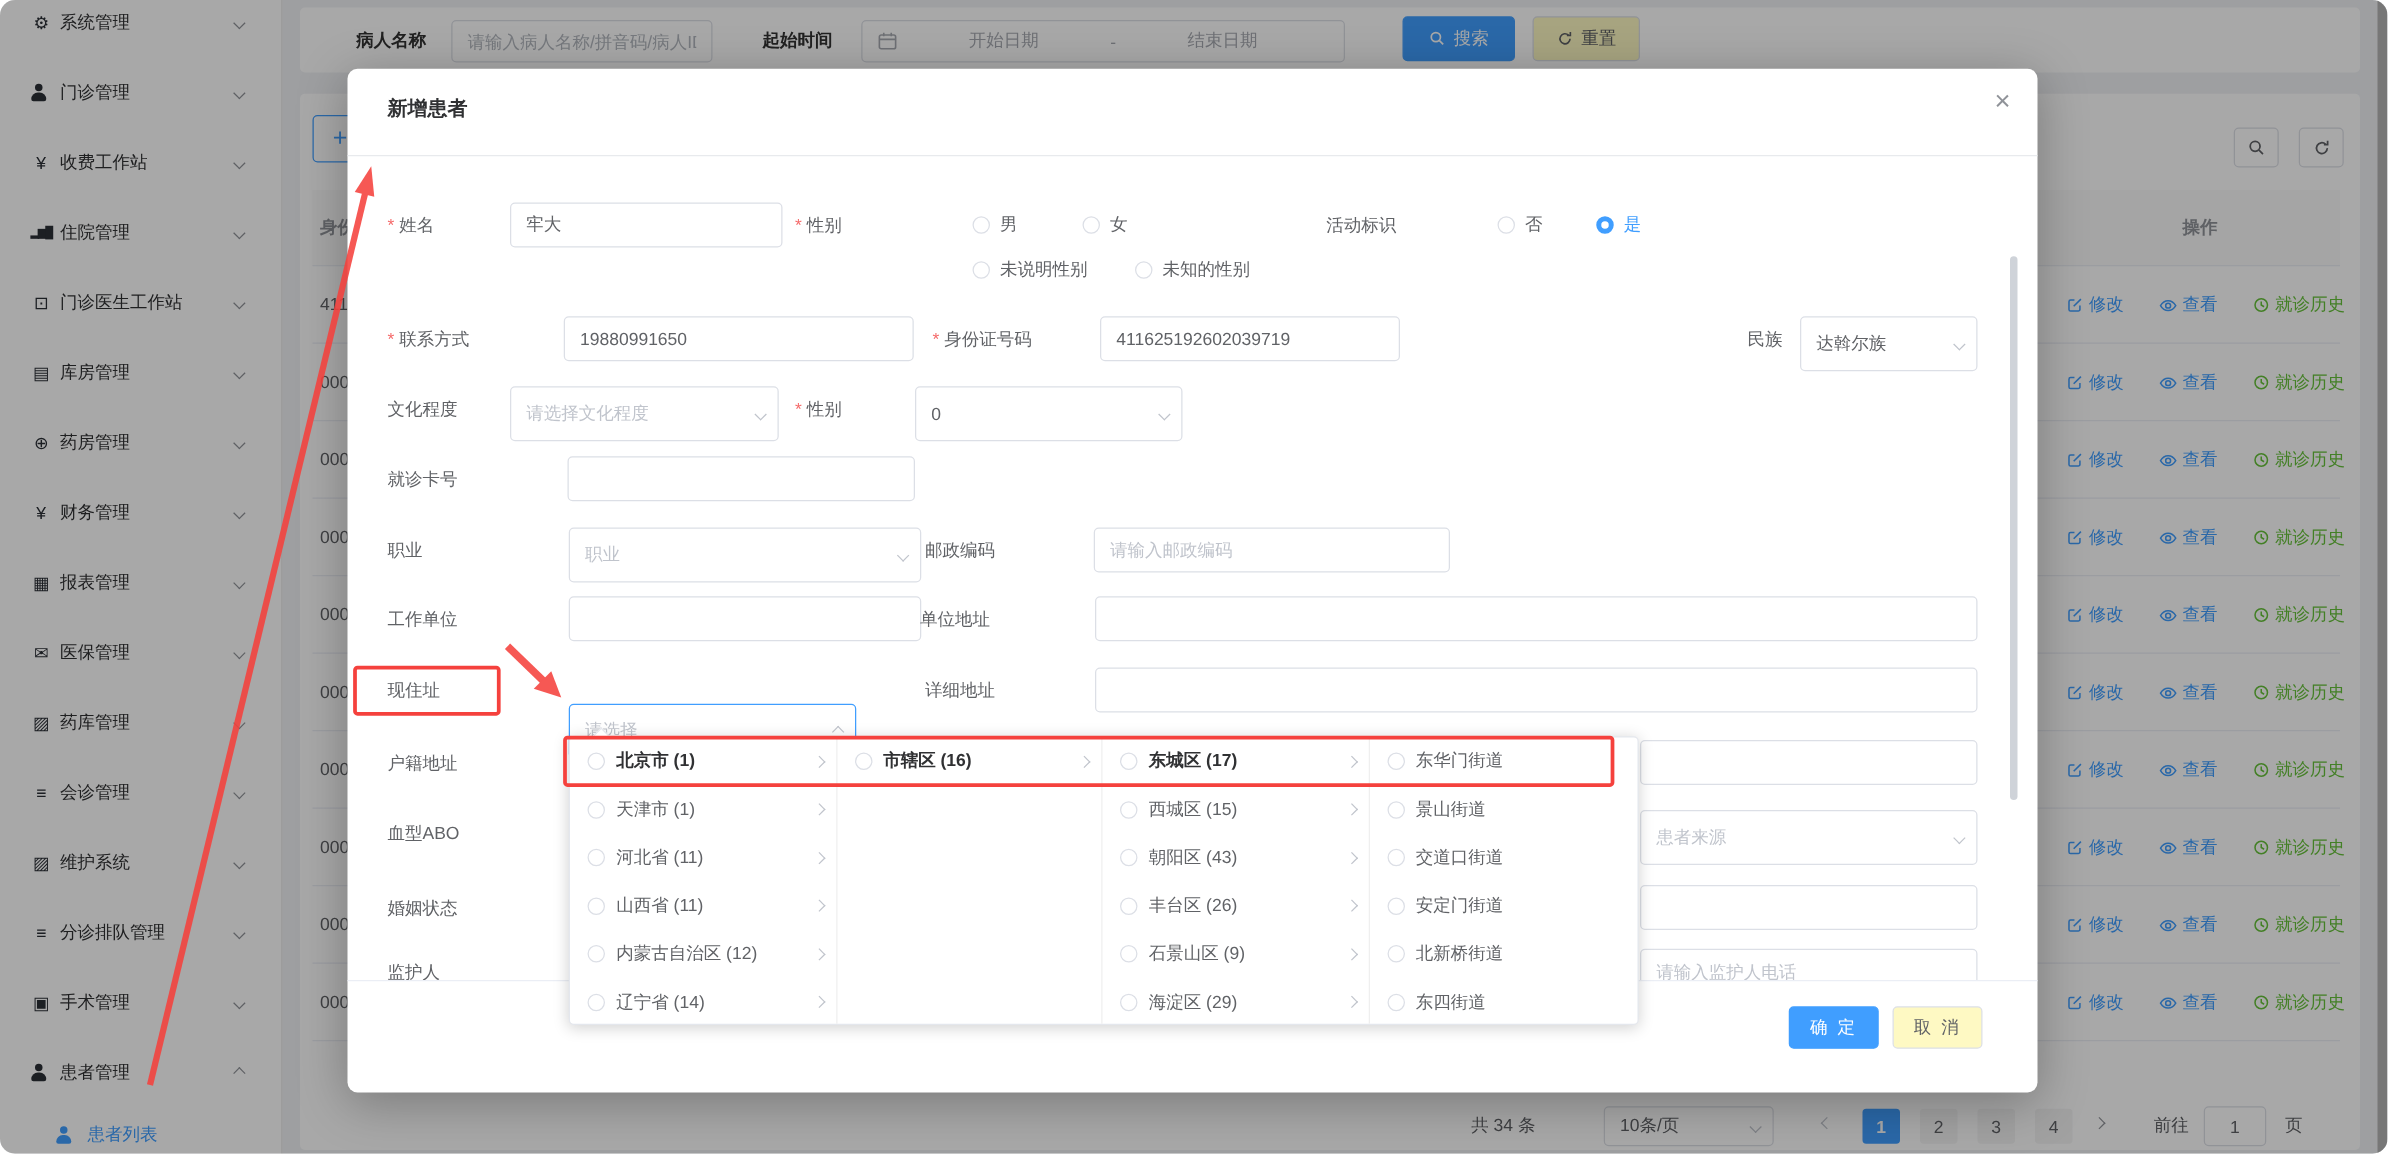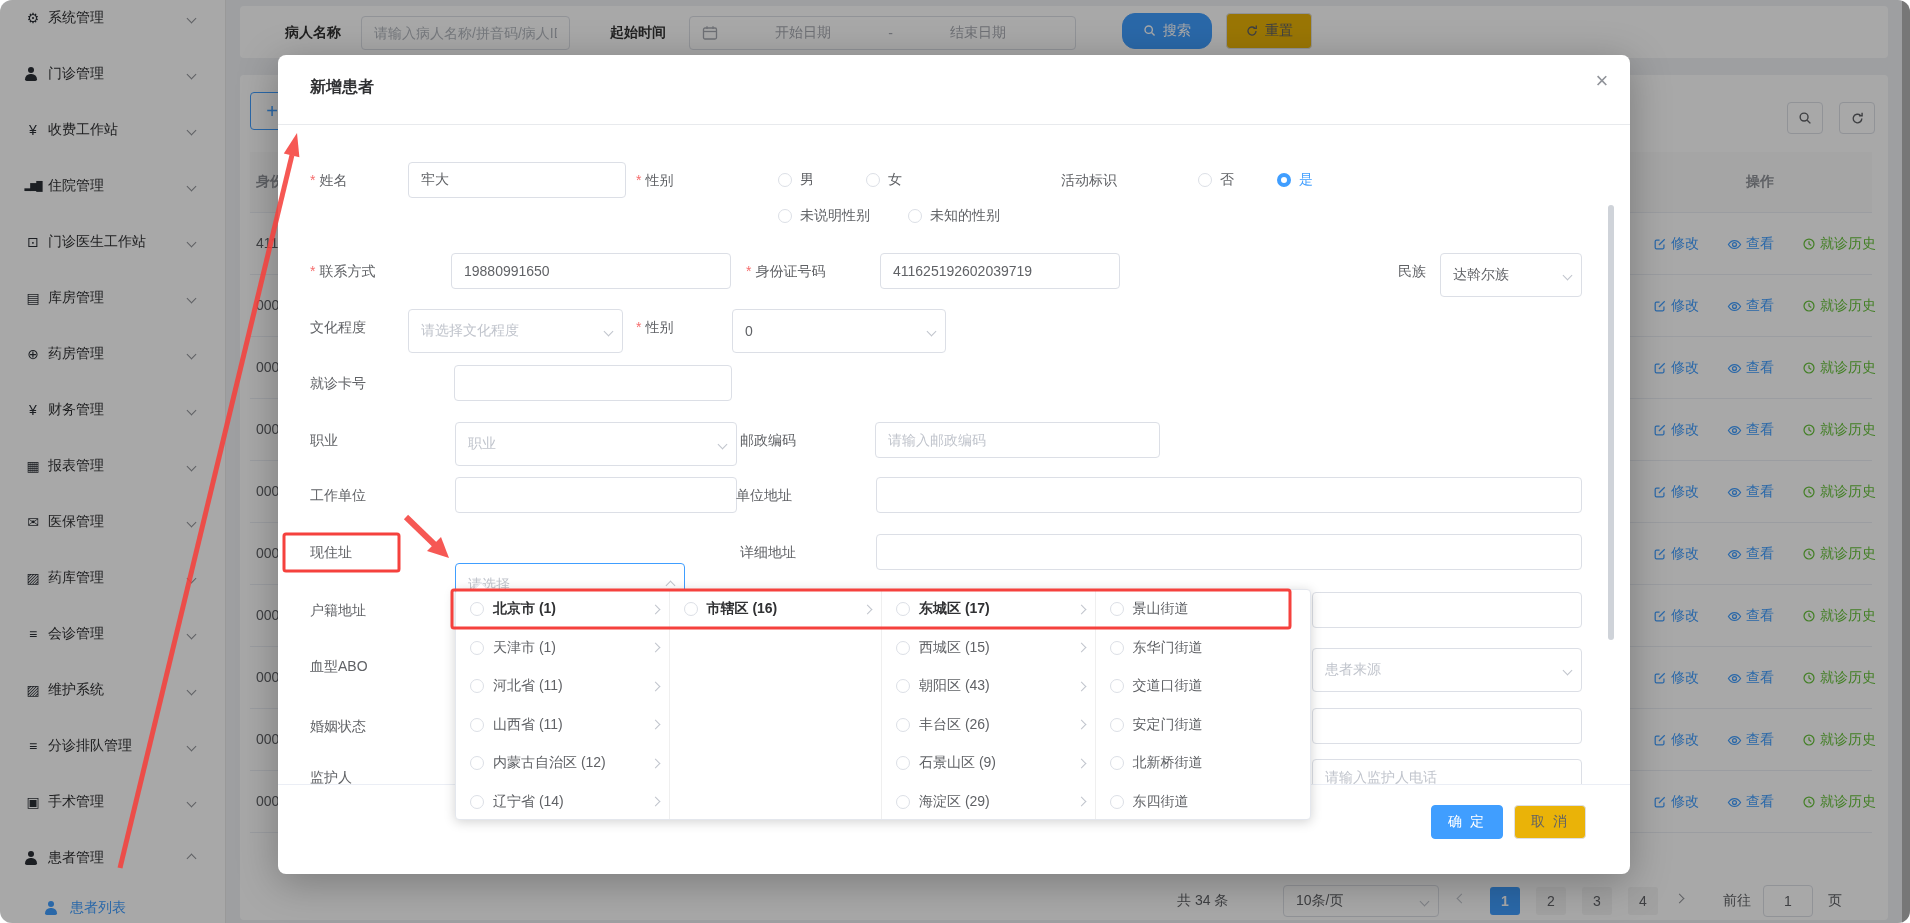--- a/index.html
+++ b/index.html
@@ -31,41 +31,41 @@
 
   
   .topbar { position:absolute; left:240px; top:6px; width:1648px; height:52px; background:#fff; border-radius:4px; }
   .tb-label { position:absolute; top:18px; font-size:14px; font-weight:700; color:#333; }
   .tb-input { position:absolute; top:10px; height:34px; border:1px solid #dcdfe6; border-radius:4px; background:#fff; padding:0 12px; font-size:14px; color:#606266; outline:none; font-family:inherit; }
   .tb-input::placeholder { color:#b4b8bf; }
   .daterange { position:absolute; left:449px; top:10px; width:387px; height:34px; border:1px solid #dcdfe6; border-radius:4px; background:#fff; display:flex; align-items:center; padding:0 12px; color:#a8abb2; font-size:14px; }
   .daterange .dseg { flex:1; text-align:center; }
   .btn { display:inline-flex; align-items:center; justify-content:center; gap:6px; border-radius:4px; font-size:14px; cursor:pointer; }
   .btn-primary { background:#409eff; color:#fff; border:1px solid #409eff; }
-  .btn-plain { background:#eab308; color:#606266; border:1px solid #dcdfe6; }
+  .btn-plain { background:#fef9c3; color:#606266; border:1px solid #dcdfe6; }
 
   
   .card { position:absolute; left:240px; top:75px; width:1648px; height:845px; background:#fff; border-radius:4px; }
   .add-btn { position:absolute; left:10px; top:17px; width:44px; height:38px; border:1px solid #409eff; color:#409eff; background:#fff; border-radius:4px; font-size:20px; display:flex; align-items:center; justify-content:center; }
   .mini-btn { position:absolute; top:27px; width:36px; height:32px; border:1px solid #dcdfe6; border-radius:4px; background:#fff; color:#606266; display:flex; align-items:center; justify-content:center; }
   .t-header { position:absolute; left:10px; top:77px; width:1622px; height:61px; background:#fafafa; border-bottom:1px solid #ebeef5; font-size:14px; color:#909399; font-weight:700; }
   .t-header .h-id { position:absolute; left:6px; top:21px; white-space:nowrap; }
   .t-header .h-op { position:absolute; left:1400px; width:220px; top:21px; text-align:center; }
   .t-rows { position:absolute; left:10px; top:138px; width:1622px; }
   .t-row { position:relative; height:62px; border-bottom:1px solid #ebeef5; font-size:14px; color:#606266; }
   .t-row .t-id { position:absolute; left:6px; top:22px; white-space:nowrap; }
   .t-row .t-actions { position:absolute; left:1403px; top:22px; display:flex; gap:28px; white-space:nowrap; }
   .action-link { display:inline-flex; align-items:center; gap:4px; font-size:14px; cursor:pointer; }
   .action-link.blue { color:#409eff; }
   .action-link.green { color:#67c23a; }
 
   
   .pager { position:absolute; left:0; top:808px; width:1632px; height:36px; font-size:14px; color:#606266; }
   .pg-total { position:absolute; left:937px; top:9px; }
-  .pg-size { position:absolute; left:1043px; top:2px; width:156px; height:32px; border:1px solid #dcdfe6; border-radius:4px; display:flex; align-items:center; padding:0 24px 0 12px; background:#fff; }
+  .pg-size { position:absolute; left:1043px; top:2px; width:136px; height:32px; border:1px solid #dcdfe6; border-radius:4px; display:flex; align-items:center; padding:0 24px 0 12px; background:#fff; }
   .pg-size .chev { position:absolute; right:10px; }
   .pg-arrow { position:absolute; top:12px; }
   .pg-page { position:absolute; top:4px; width:30px; height:28px; border-radius:3px; background:#f4f4f5; display:flex; align-items:center; justify-content:center; cursor:pointer; }
   .pg-page.active { background:#409eff; color:#fff; font-weight:700; }
   .pg-goto-label { position:absolute; left:1483px; top:9px; }
   .pg-goto { position:absolute; left:1523px; top:2px; width:50px; height:32px; border:1px solid #dcdfe6; border-radius:4px; text-align:center; font-size:14px; color:#606266; outline:none; background:#fff; font-family:inherit; }
   .pg-unit { position:absolute; left:1588px; top:9px; }
 
   .page-scrollbar { position:absolute; right:0; top:0; width:8px; height:923px; background:#b5b5b5; }
 
@@ -226,21 +226,21 @@
         <svg width="16" height="16" viewBox="0 0 16 16">
           <rect x="1.5" y="3" width="13" height="11" rx="1.5" fill="none" stroke="#a8abb2" stroke-width="1.3"></rect>
           <line x1="1.5" y1="6.5" x2="14.5" y2="6.5" stroke="#a8abb2" stroke-width="1.3"></line>
           <line x1="5" y1="1.2" x2="5" y2="4" stroke="#a8abb2" stroke-width="1.3"></line>
           <line x1="11" y1="1.2" x2="11" y2="4" stroke="#a8abb2" stroke-width="1.3"></line>
         </svg>
         <span class="dseg">开始日期</span>
         <span>-</span>
         <span class="dseg">结束日期</span>
       </div>
-      <div class="btn btn-primary" style="position:absolute;left:882px;top:7px;width:90px;height:36px;border-radius:13px;">
+      <div class="btn btn-primary" style="position:absolute;left:882px;top:7px;width:90px;height:36px;">
         <svg width="14" height="14" viewBox="0 0 16 16">
           <circle cx="6.5" cy="6.5" r="4.2" fill="none" stroke="#fff" stroke-width="1.6"></circle>
           <line x1="9.8" y1="9.8" x2="13.2" y2="13.2" stroke="#fff" stroke-width="1.6"></line>
         </svg>
         <span>搜索</span>
       </div>
       <div class="btn btn-plain" style="position:absolute;left:986px;top:7px;width:86px;height:36px;">
         <svg width="14" height="14" viewBox="0 0 16 16">
           <path d="M12.6 8a4.6 4.6 0 1 1-1.4-3.3" fill="none" stroke="#606266" stroke-width="1.5"></path>
           <path d="M12.9 1.8v3.2H9.7" fill="none" stroke="#606266" stroke-width="1.5"></path>
@@ -747,27 +747,27 @@
 
   <div class="cas-item">
     <i class="dot"></i>
     <span class="c-label">海淀区 (29)</span>
     <i class="chev right"></i>
   </div>
 </div>
       <div class="cas-col" style="width: 215px;">
   <div class="cas-item">
     <i class="dot"></i>
+    <span class="c-label">东华门街道</span>
+    <i class="chev right" style="visibility: hidden;"></i>
+  </div>
+
+  <div class="cas-item">
+    <i class="dot"></i>
     <span class="c-label">景山街道</span>
-    <i class="chev right" style="visibility: hidden;"></i>
-  </div>
-
-  <div class="cas-item">
-    <i class="dot"></i>
-    <span class="c-label">东华门街道</span>
     <i class="chev right" style="visibility: hidden;"></i>
   </div>
 
   <div class="cas-item">
     <i class="dot"></i>
     <span class="c-label">交道口街道</span>
     <i class="chev right" style="visibility: hidden;"></i>
   </div>
 
   <div class="cas-item">

